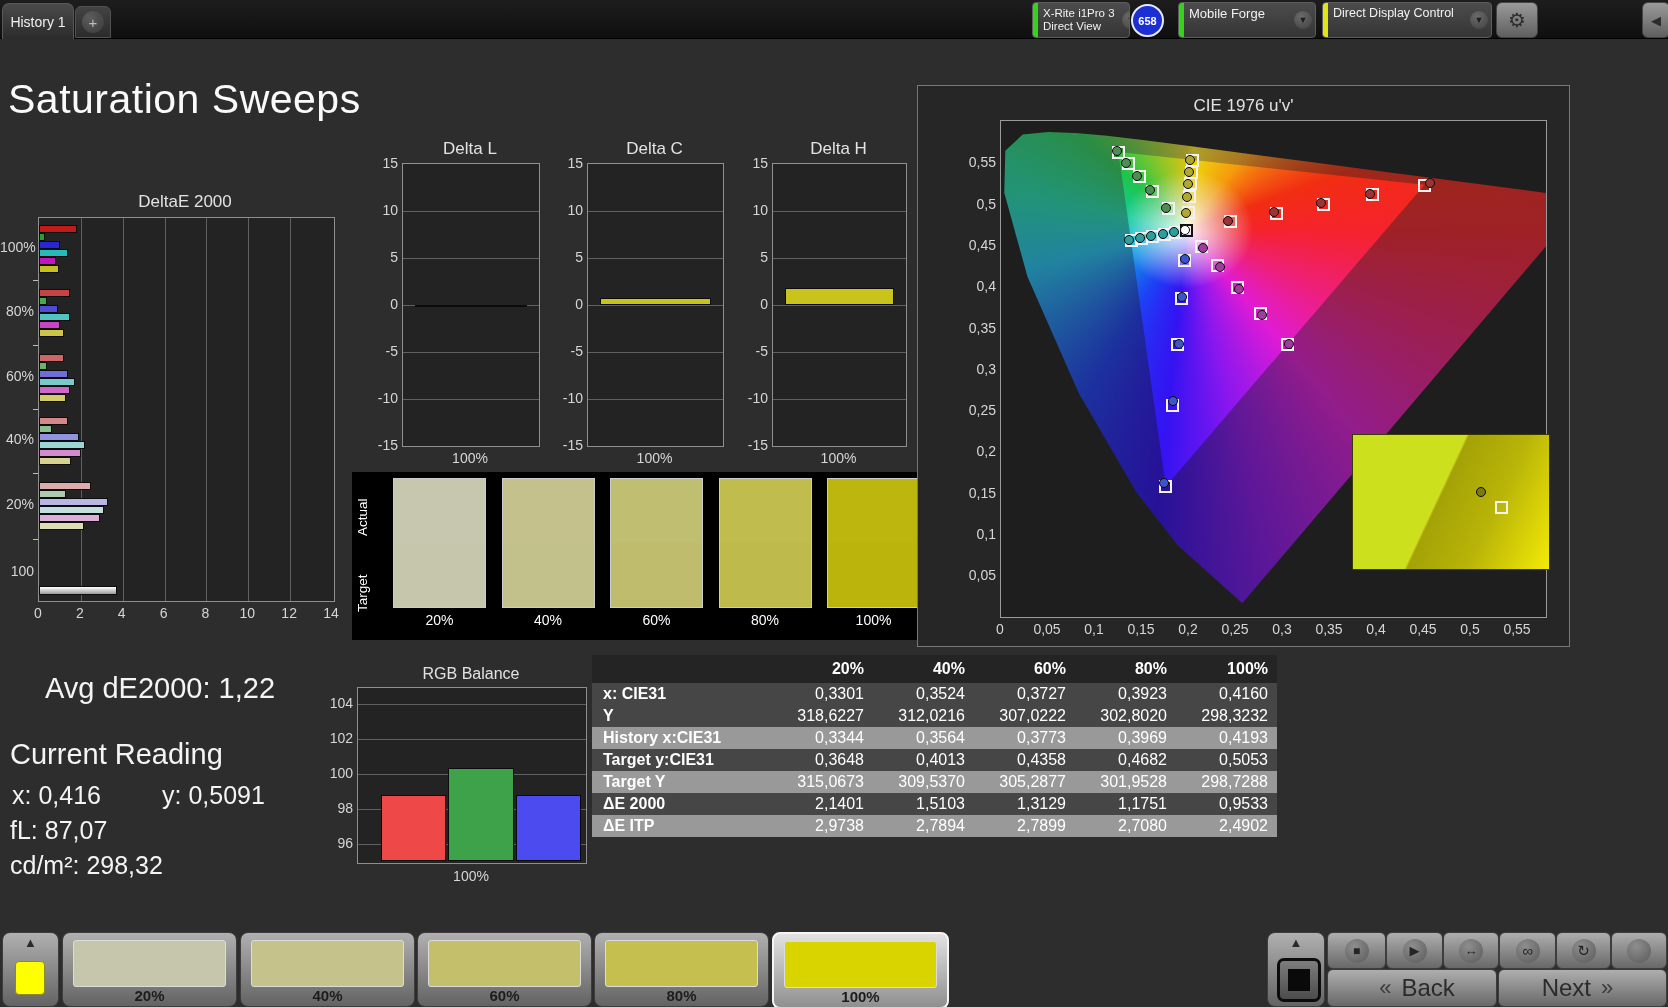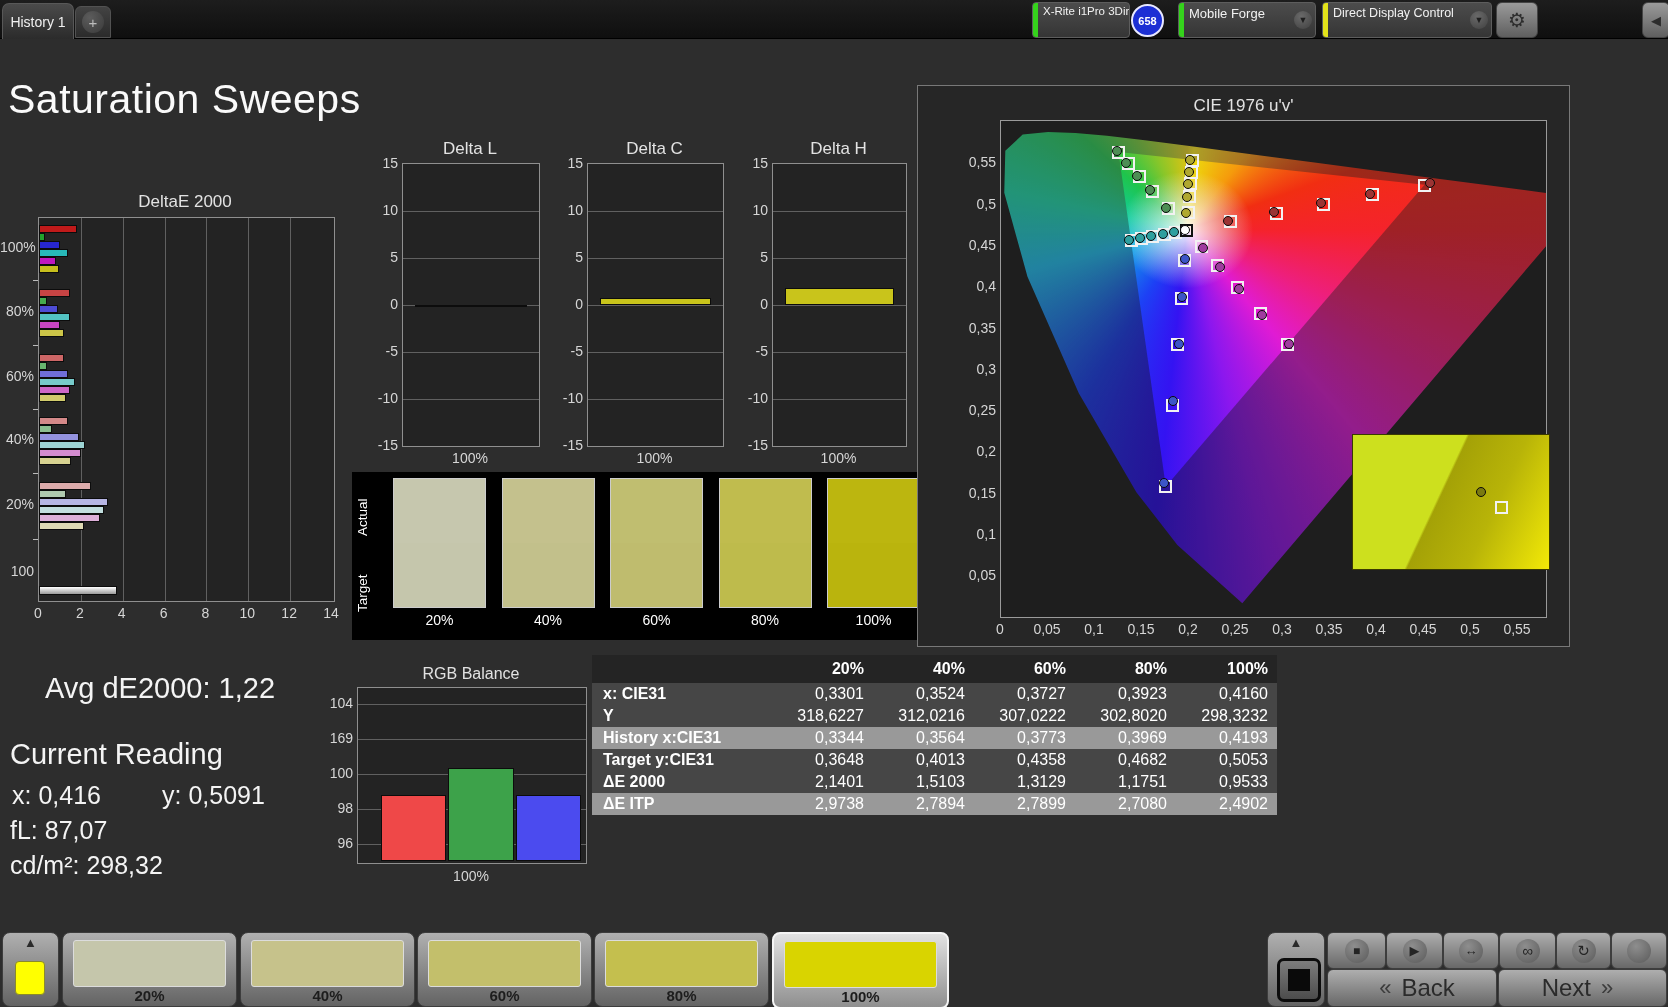--- a/index.html
+++ b/index.html
@@ -13,21 +13,21 @@
   .tab{position:absolute;top:3px;height:35px;background:linear-gradient(#4a4a4a,#2b2b2b);
        border:1px solid #585858;border-bottom:none;border-radius:7px 7px 0 0;
        display:flex;align-items:center;justify-content:center;font-size:14px;color:#f0f0f0;}
   .add-tab{position:absolute;top:6px;height:30px;background:linear-gradient(#434343,#2b2b2b);
        border:1px solid #525252;border-radius:6px 6px 0 0;display:flex;align-items:center;justify-content:center;}
   .plus-circle{width:22px;height:22px;border-radius:50%;background:radial-gradient(circle at 35% 30%,#5c5c5c,#3a3a3a);
        color:#bdbdbd;font-size:15px;display:flex;align-items:center;justify-content:center;}
   .widget{position:absolute;top:2px;height:34px;background:linear-gradient(#4c4c4c,#353535);
        border:1px solid #5d5d5d;border-radius:4px;display:flex;align-items:stretch;overflow:hidden;}
   .indicator{width:5px;flex:0 0 5px;}
-  .widget-text{flex:1;padding:2px 4px 2px 5px;display:flex;flex-direction:row;justify-content:center;
+  .widget-text{flex:1;padding:2px 4px 2px 5px;display:flex;flex-direction:column;justify-content:center;
        font-size:11.5px;line-height:13px;color:#f2f2f2;white-space:nowrap;}
   .widget-text.single{font-size:13px;justify-content:flex-start;padding-top:4px;}
   .chev-btn{flex:0 0 24px;display:flex;align-items:center;justify-content:center;}
   .chev-circle{width:18px;height:18px;border-radius:50%;background:radial-gradient(circle at 40% 30%,#6a6a6a,#404040);
        color:#1e1e1e;font-size:9px;display:flex;align-items:center;justify-content:center;}
   .badge{position:absolute;top:4px;width:29px;height:29px;border-radius:50%;background:#1c2fd4;
        border:2px solid #e8e8ff;color:#fff;font-size:11px;font-weight:bold;
        display:flex;align-items:center;justify-content:center;}
   .sq-btn{position:absolute;top:2px;height:34px;background:linear-gradient(#9a9a9a,#5f5f5f);
        border:1px solid #444;border-radius:6px;display:flex;align-items:center;justify-content:center;
@@ -383,20 +383,28 @@
         <div class="tcell r" style="width:101px;">0,3969</div>
         <div class="tcell r" style="width:101px;">0,4193</div>
       </div>
       <div class="trow" style="background:#464646;">
         <div class="tcell lab" style="width:180px;">Target y:CIE31</div>
         <div class="tcell r" style="width:101px;">0,3648</div>
         <div class="tcell r" style="width:101px;">0,4013</div>
         <div class="tcell r" style="width:101px;">0,4358</div>
         <div class="tcell r" style="width:101px;">0,4682</div>
         <div class="tcell r" style="width:101px;">0,5053</div>
+      </div>
+      <div class="trow" style="background:#999999;">
+        <div class="tcell lab" style="width:180px;">Target Y</div>
+        <div class="tcell r" style="width:101px;">315,0673</div>
+        <div class="tcell r" style="width:101px;">309,5370</div>
+        <div class="tcell r" style="width:101px;">305,2877</div>
+        <div class="tcell r" style="width:101px;">301,9528</div>
+        <div class="tcell r" style="width:101px;">298,7288</div>
       </div>
       <div class="trow" style="background:#464646;">
         <div class="tcell lab" style="width:180px;">ΔE 2000</div>
         <div class="tcell r" style="width:101px;">2,1401</div>
         <div class="tcell r" style="width:101px;">1,5103</div>
         <div class="tcell r" style="width:101px;">1,3129</div>
         <div class="tcell r" style="width:101px;">1,1751</div>
         <div class="tcell r" style="width:101px;">0,9533</div>
       </div>
       <div class="trow" style="background:#999999;">
@@ -533,18 +541,18 @@
     <div class="tick r" style="left:950px;top:236.9px;width:46px;">0,45</div>
     <div class="tick r" style="left:950px;top:278.2px;width:46px;">0,4</div>
     <div class="tick r" style="left:950px;top:319.5px;width:46px;">0,35</div>
     <div class="tick r" style="left:950px;top:360.8px;width:46px;">0,3</div>
     <div class="tick r" style="left:950px;top:402.1px;width:46px;">0,25</div>
     <div class="tick r" style="left:950px;top:443.4px;width:46px;">0,2</div>
     <div class="tick r" style="left:950px;top:484.7px;width:46px;">0,15</div>
     <div class="tick r" style="left:950px;top:526px;width:46px;">0,1</div>
     <div class="tick r" style="left:950px;top:567.3px;width:46px;">0,05</div>
     <div class="tick r" style="left:315px;top:694.5px;width:38px;">104</div>
-    <div class="tick r" style="left:315px;top:729.5px;width:38px;">169</div>
+    <div class="tick r" style="left:315px;top:729.5px;width:38px;">102</div>
     <div class="tick r" style="left:315px;top:764.5px;width:38px;">100</div>
     <div class="tick r" style="left:315px;top:799.5px;width:38px;">98</div>
     <div class="tick r" style="left:315px;top:834.5px;width:38px;">96</div>
     <div class="tick c" style="left:357px;top:868px;width:228px;">100%</div>
   </div>
 
 </body></html>

